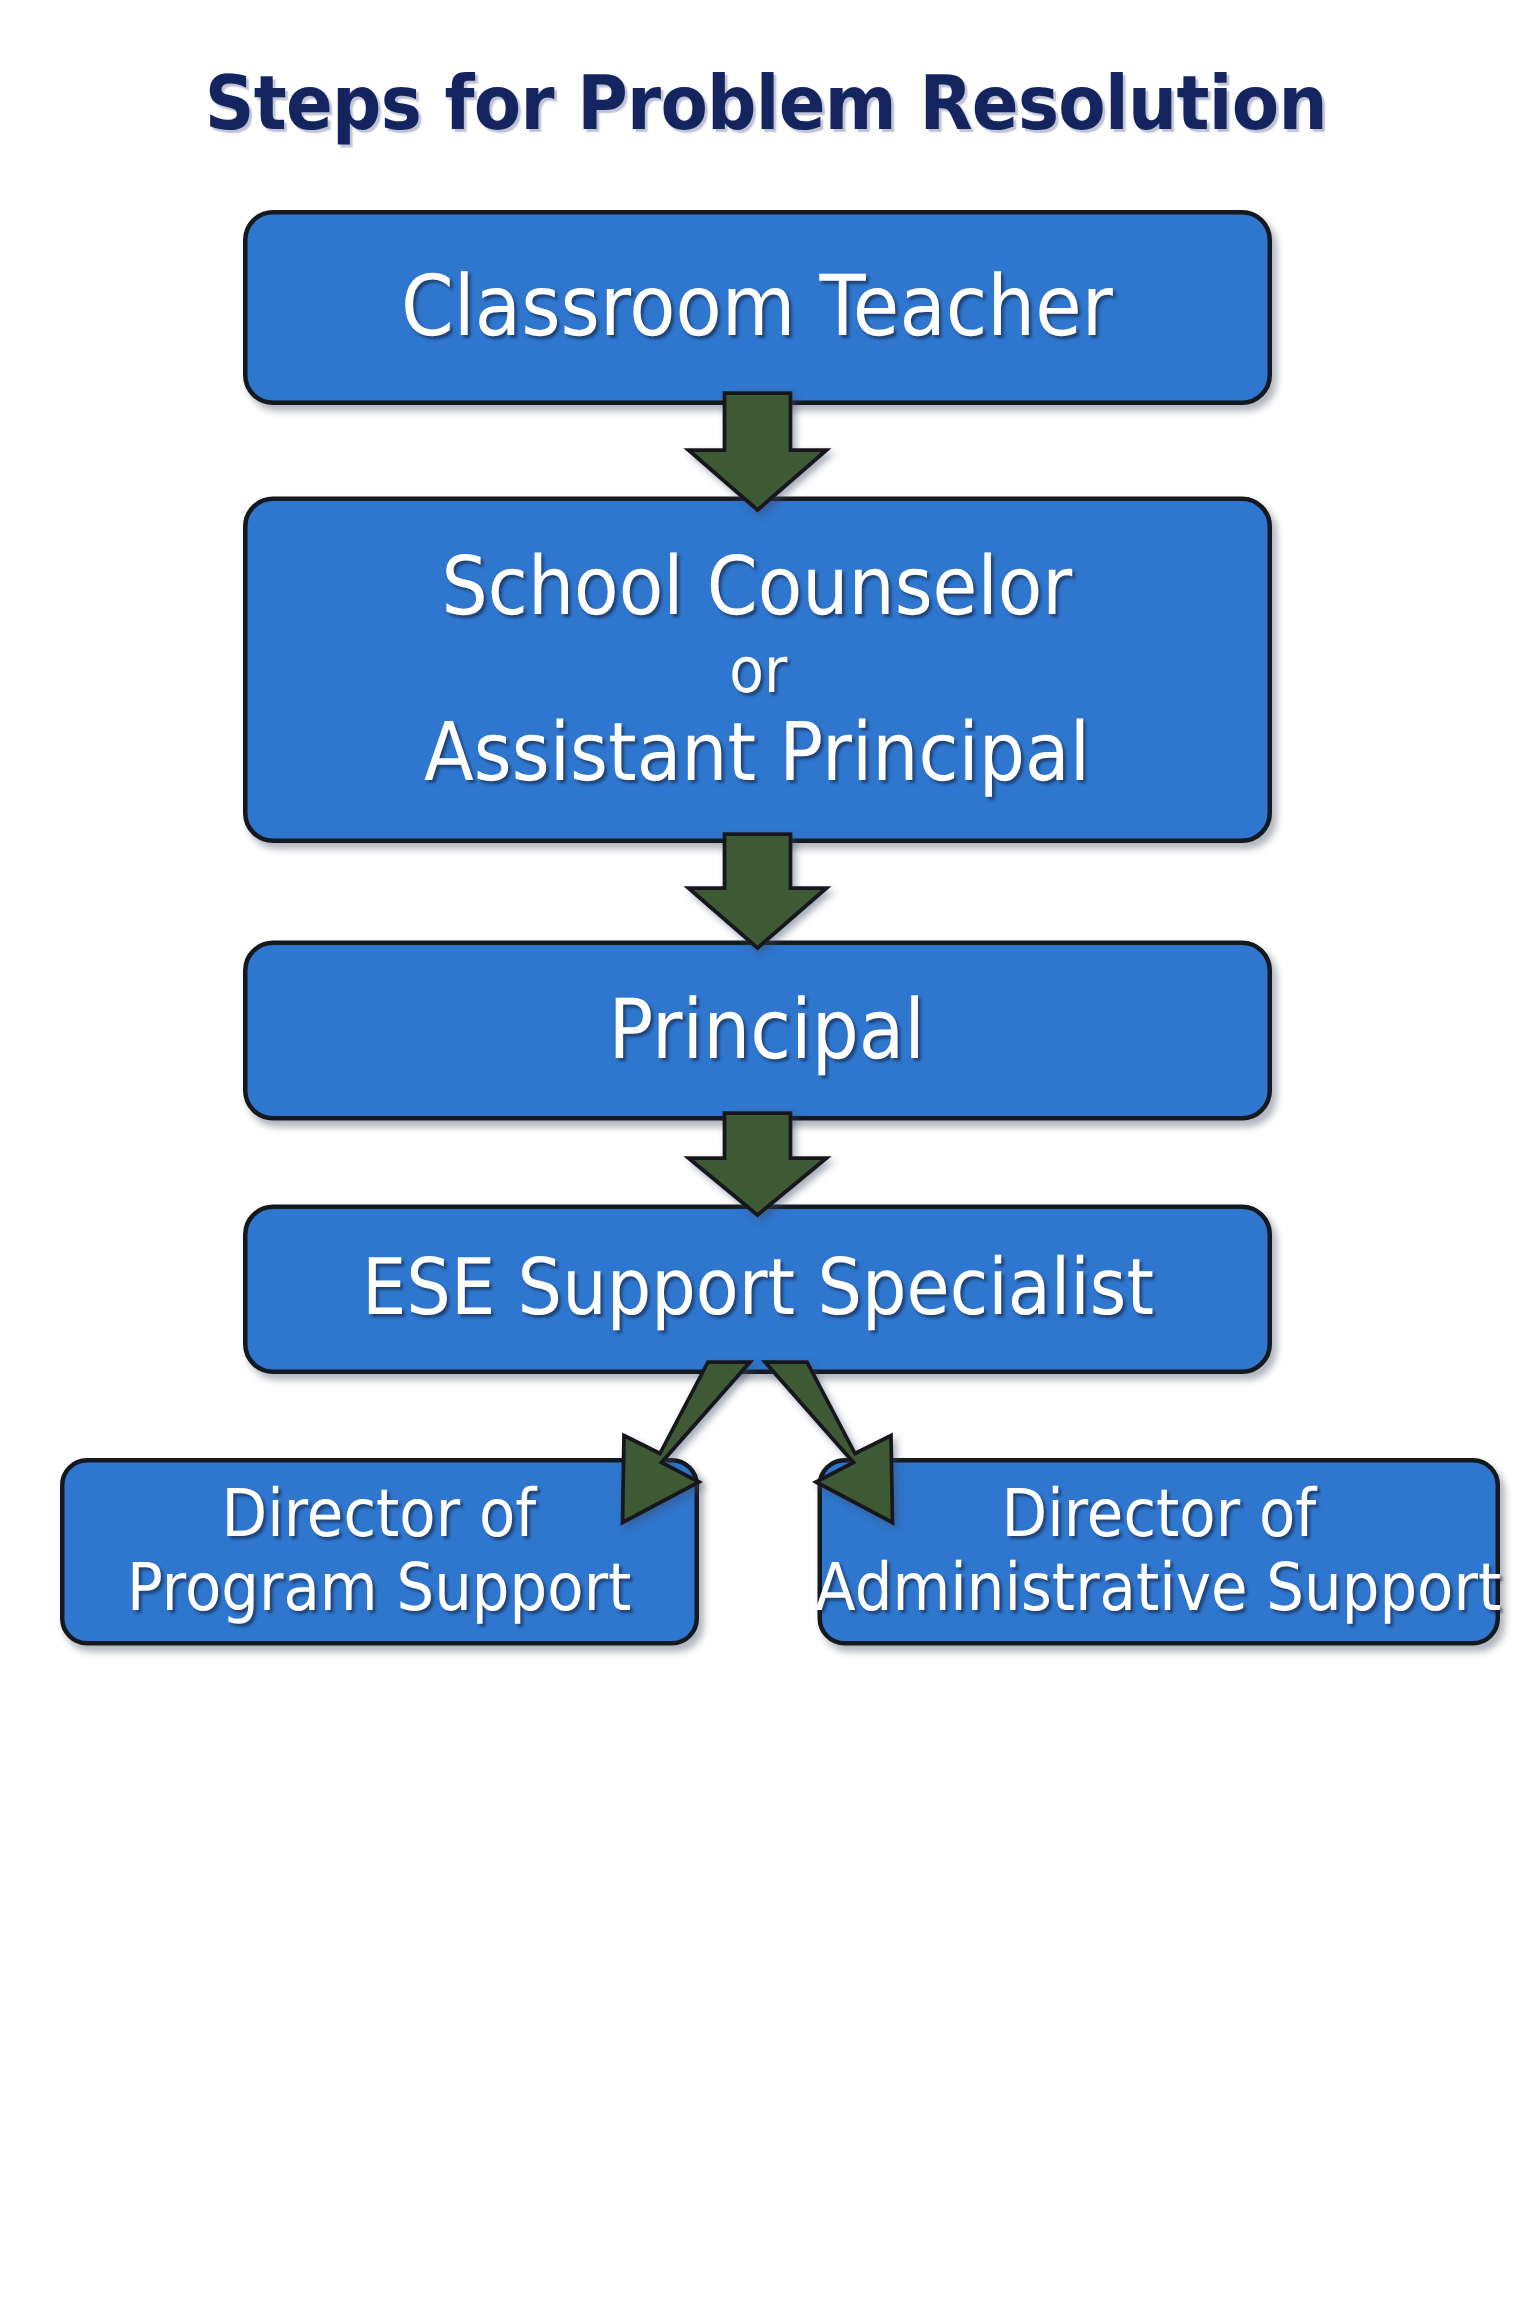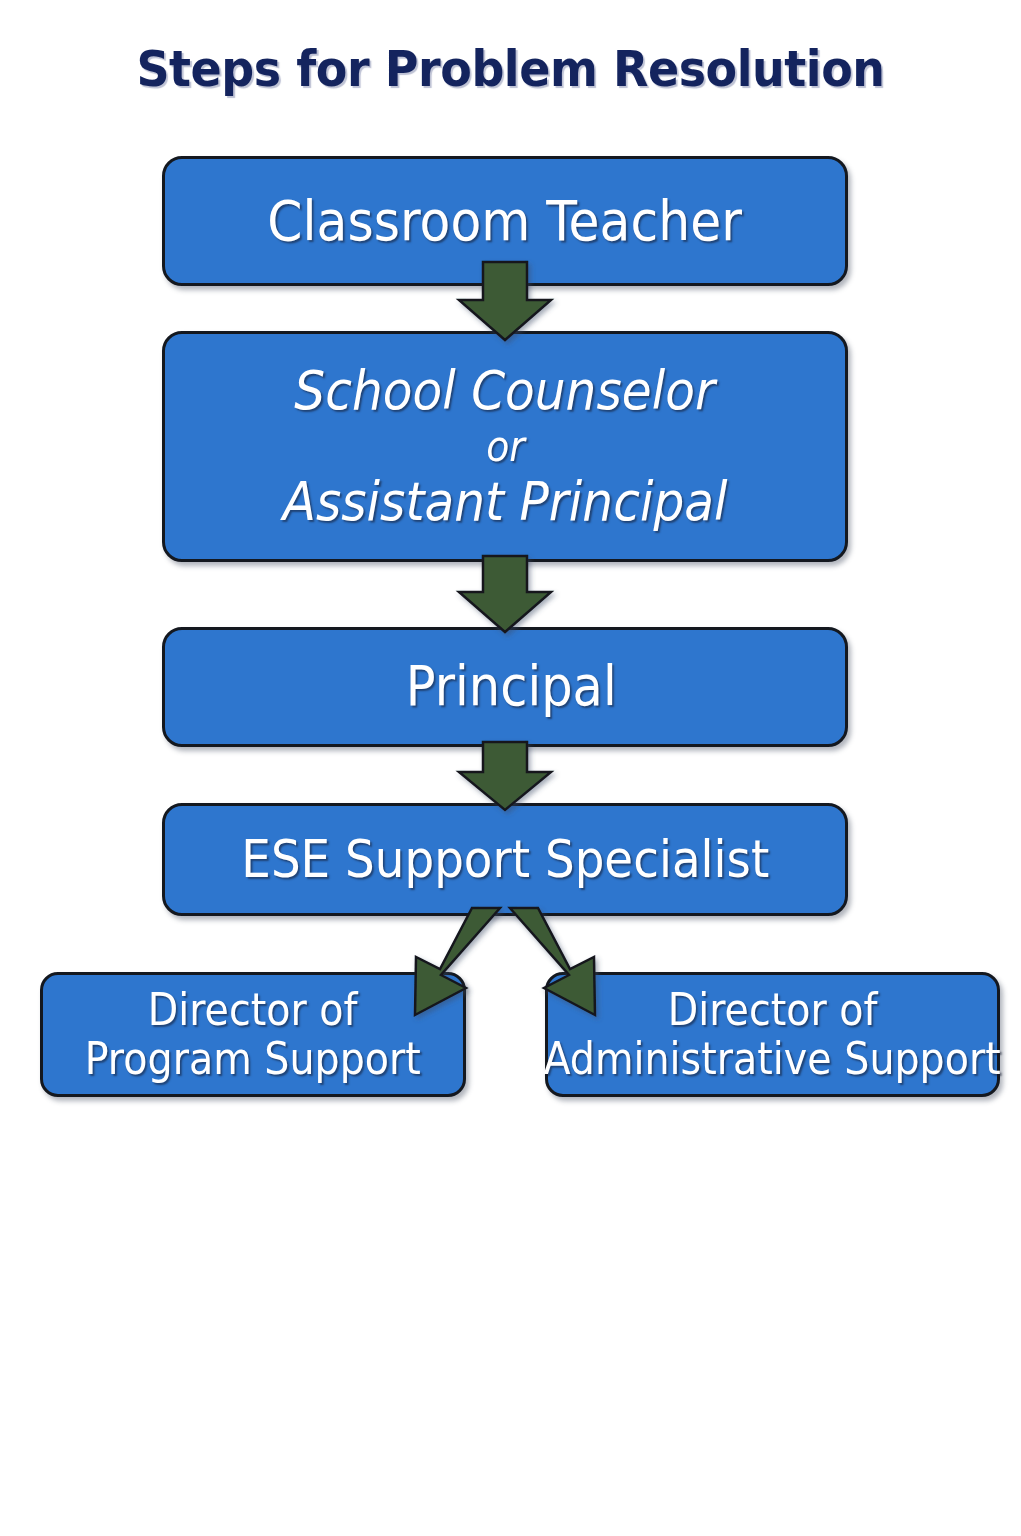--- a/index.html
+++ b/index.html
@@ -64,26 +64,26 @@
     white-space: nowrap;
     font-family: "DejaVu Sans", "Liberation Sans", sans-serif;
     font-weight: 400;
     color: #ffffff;
     text-shadow: 2px 2px 2px rgba(20,25,45,0.55);
     transform: scaleX(0.90);
   }
 
   
   #node-teacher {
-    left: 162px; top: 140px; width: 686px; height: 130px; margin-top: 16px;
+    left: 162px; top: 140px; width: 686px; height: 130px;
   }
   #node-teacher .line { font-size: 56px; line-height: 1.05; }
 
   #node-counselor {
-    left: 162px; top: 331px; width: 686px; height: 231px; font-style: italic;
+    left: 162px; top: 331px; width: 686px; height: 231px;
   }
   #node-counselor .l1 { font-size: 54px; line-height: 1.14; }
   #node-counselor .l2 { font-size: 42px; line-height: 1.18; }
   #node-counselor .l3 { font-size: 54px; line-height: 1.14; }
 
   #node-principal {
     left: 162px; top: 627px; width: 686px; height: 120px; padding-left: 12px;
   }
   #node-principal .line { font-size: 55px; line-height: 1.05; }
 

